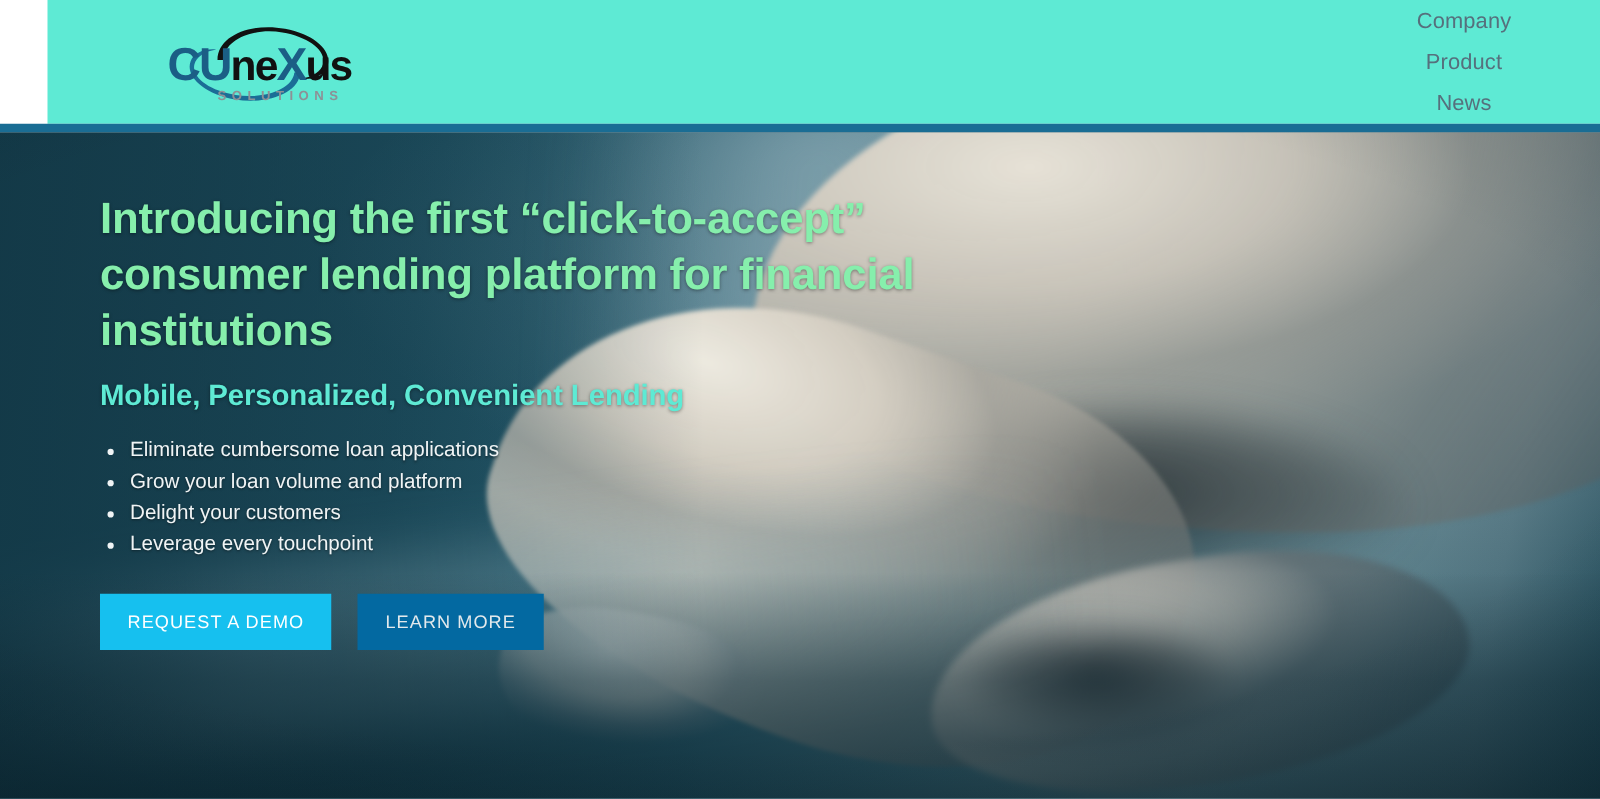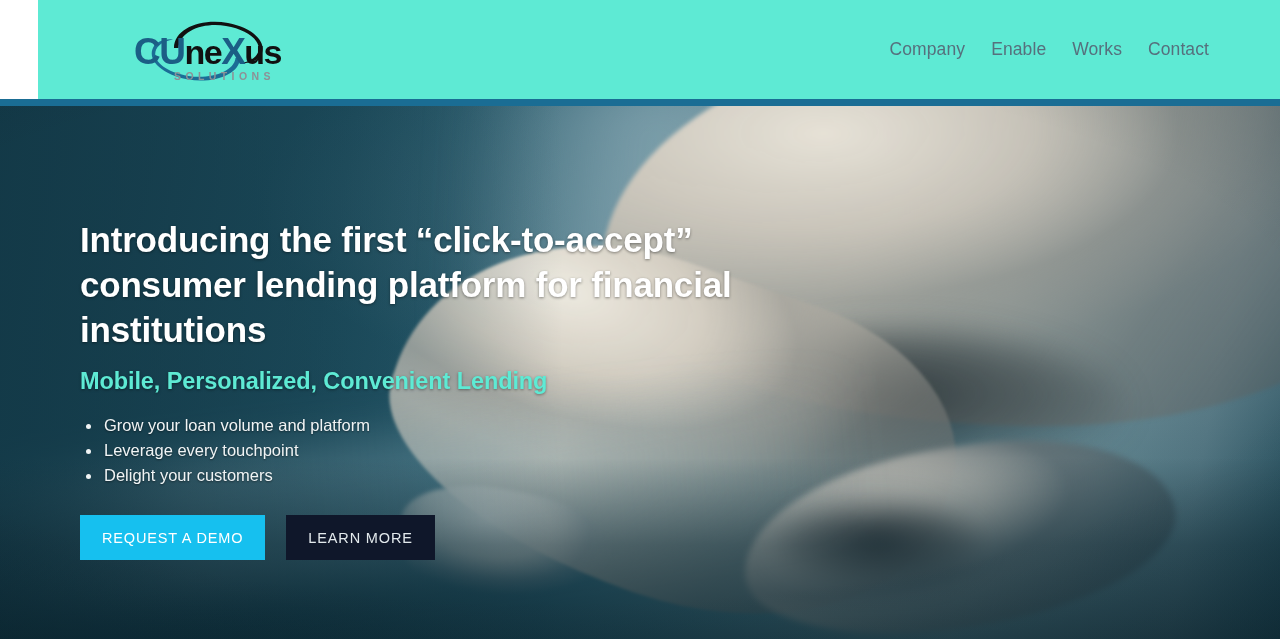--- a/index.html
+++ b/index.html
@@ -24,21 +24,21 @@
     background:#1a6d94;
   }
 
   
   .logo { position:absolute; left:78px; top:14px; width:180px; height:72px; }
   .logo svg { display:block; width:180px; height:72px; }
 
   
   .main-nav {
     position:absolute; right:96px; top:0; height:99px;
-    display:flex; align-items:center; gap:0;
+    display:flex; align-items:center; gap:0;flex-direction:column;
   }
   .nav-item {
     color:#56707d; font-size:17.5px; letter-spacing:.1px;
     padding:6px 13px; white-space:nowrap; cursor:pointer;
     font-weight:400;
   }
 
   
   .hero {
     position:absolute; top:106px; left:0;
@@ -132,23 +132,23 @@
   }
   .vignette {
     position:absolute; inset:0;
     background:radial-gradient(120% 105% at 44% 42%, rgba(0,0,0,0) 48%, rgba(4,22,30,.34) 100%);
   }
 
   
   .hero-content { position:absolute; left:80px; top:0; width:820px; }
 
   .hero-title {
-    margin-top:111px;
+    margin-top:46px;
     font-size:35px; line-height:45px; font-weight:700;
-    color:#ffffff; letter-spacing:-.2px;
+    color:#86efac; letter-spacing:-.2px;
     text-shadow:0 1px 3px rgba(0,0,0,.42);
     max-width:760px;
     font-stretch:condensed;
   }
   .hero-subtitle {
     margin-top:14px;
     font-size:23.5px; line-height:30px; font-weight:700;
     color:#5eead4; letter-spacing:-.1px;
     text-shadow:0 1px 3px rgba(0,0,0,.42);
   }
@@ -168,21 +168,21 @@
   }
 
   .hero-actions { margin-top:27px; display:flex; gap:21px;align-items:flex-end; }
   .btn {
     display:inline-flex; align-items:center; justify-content:center;
     height:45px; padding:0 22px;
     font-size:14.5px; letter-spacing:.85px;
     cursor:pointer; border:none; white-space:nowrap;
   }
   .btn-primary { background:#16c0ef; color:#ffffff; }
-  .btn-secondary { background:#0f172a; color:#e2e9ec; }
+  .btn-secondary { background:#0369a1; color:#e2e9ec; }
 </style>
 </head>
 <body>
 
 <div id="page">
 
   <header class="site-header">
 
     <a class="logo" href="#">
       <svg viewBox="0 0 180 72" xmlns="http://www.w3.org/2000/svg">
@@ -196,22 +196,22 @@
         <text x="18" y="50" font-family="'Liberation Sans', sans-serif" font-size="37" font-weight="bold" letter-spacing="-1.5">
           <tspan fill="#1b5e85">CU</tspan><tspan fill="#111111" font-size="34">ne</tspan><tspan fill="#1b5e85" font-size="37">X</tspan><tspan fill="#111111" font-size="34">us</tspan>
         </text>
 
         <text x="58" y="66" font-family="'Liberation Sans', sans-serif" font-size="10.5" font-weight="bold" letter-spacing="4.4" fill="#8d9196">SOLUTIONS</text>
       </svg>
     </a>
 
     <nav class="main-nav">
       <span class="nav-item">Company</span>
-      <span class="nav-item">Enable</span>
-      <span class="nav-item">Works</span>
+      <span class="nav-item">Product</span>
+      <span class="nav-item">News</span>
       <span class="nav-item">Contact</span>
     </nav>
   </header>
 
   <div class="header-accent"></div>
 
   <section class="hero">
 
     <div class="hero-photo">
       <div class="ph-base"></div>
@@ -230,23 +230,24 @@
       <div class="vignette"></div>
     </div>
 
     <div class="hero-content">
 
       <h1 class="hero-title">Introducing the first “click-to-accept” consumer lending platform for financial institutions</h1>
 
       <h2 class="hero-subtitle">Mobile, Personalized, Convenient Lending</h2>
 
       <ul class="hero-bullets">
+        <li>Eliminate cumbersome loan applications</li>
         <li>Grow your loan volume and platform</li>
+        <li>Delight your customers</li>
         <li>Leverage every touchpoint</li>
-        <li>Delight your customers</li>
       </ul>
 
       <div class="hero-actions">
         <button class="btn btn-primary">REQUEST A DEMO</button>
         <button class="btn btn-secondary">LEARN MORE</button>
       </div>
 
     </div>
   </section>
 

